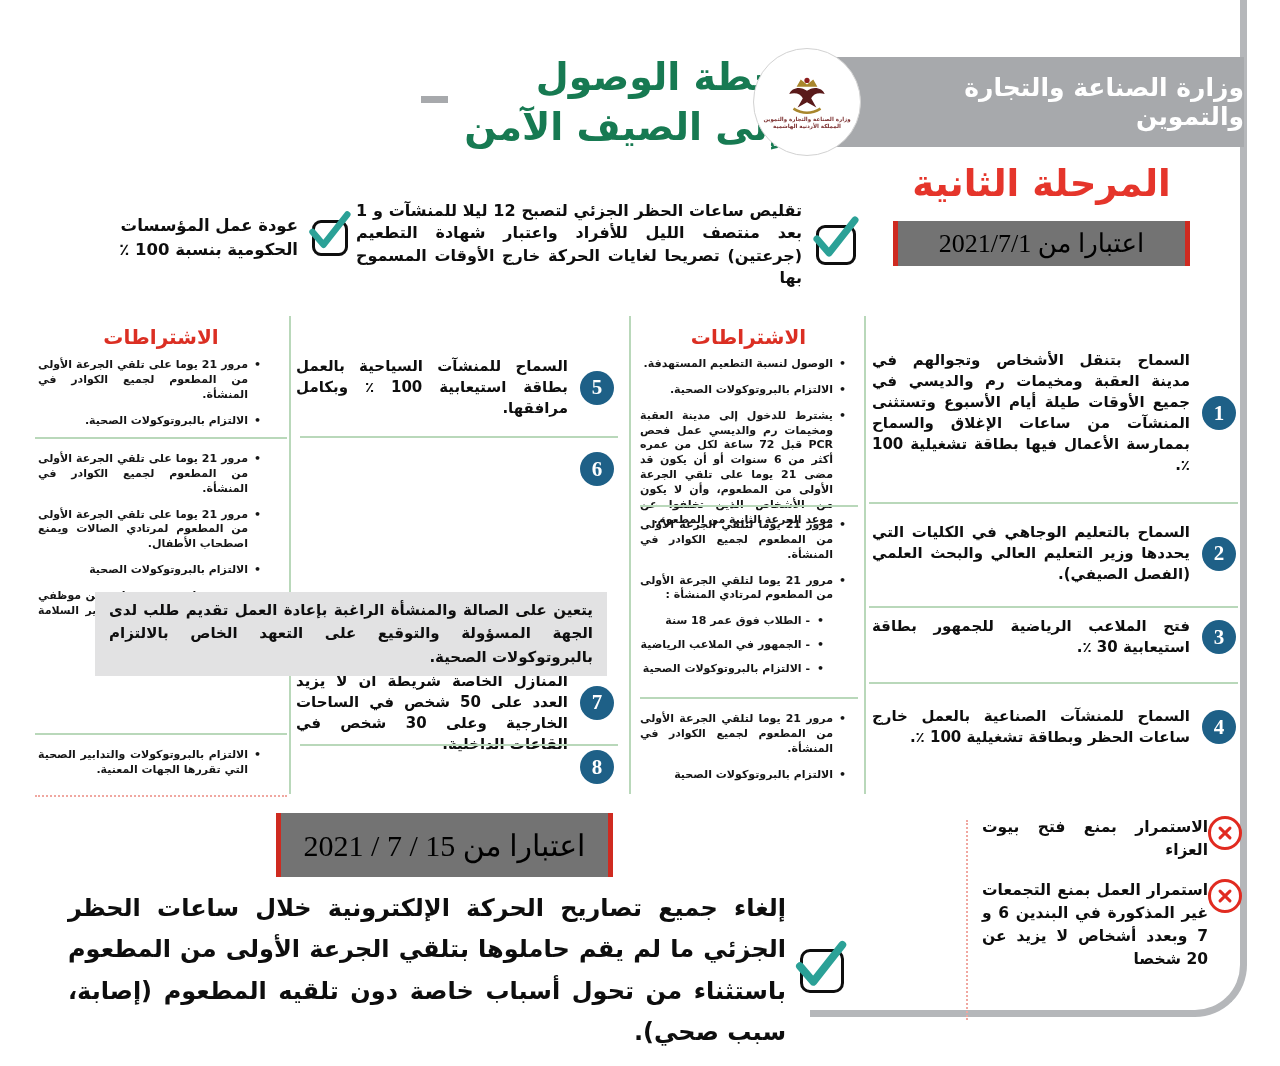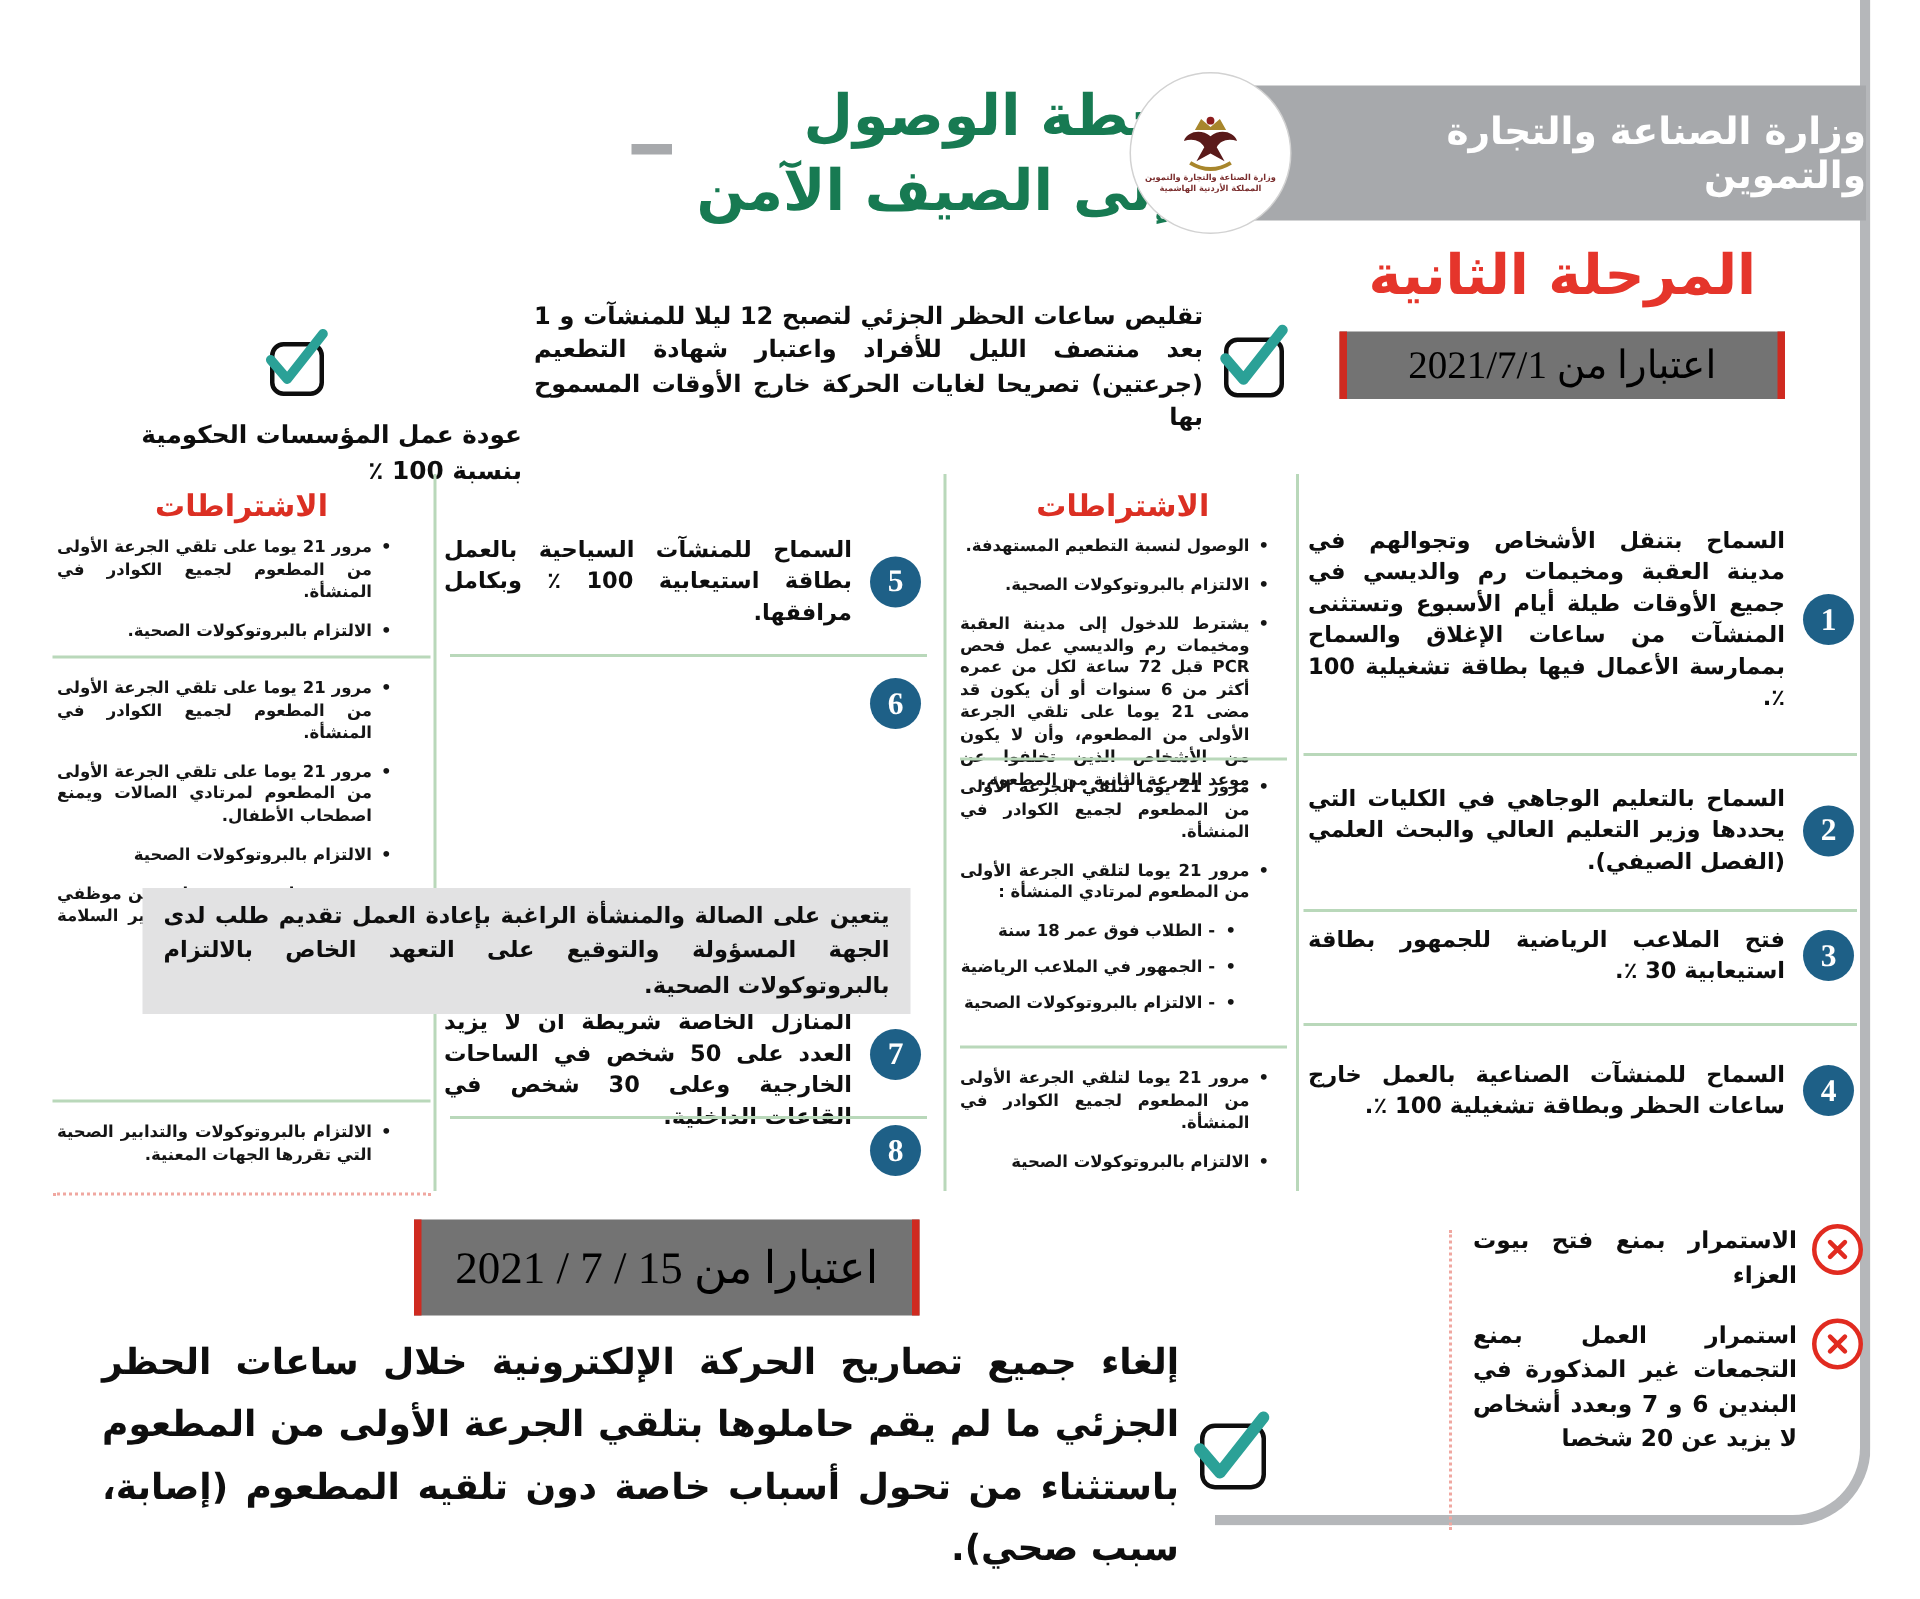--- a/index.html
+++ b/index.html
@@ -51,21 +51,21 @@
   
   .gline-h{position:absolute;height:2px;background:#b9d8ba;}
   .gline-v{position:absolute;width:2px;background:#b9d8ba;}
   .dot-h{position:absolute;border-top:2px dotted #f0a7a0;}
   .dot-v{position:absolute;border-right:2px dotted #f0a7a0;width:0;}
   
   .notebox{position:absolute;left:95px;top:592px;width:512px;background:#e2e2e3;z-index:2;
            font-size:15px;font-weight:bold;line-height:1.55;padding:7px 14px;box-sizing:border-box;
            text-align:justify;text-align-last:right;}
   
-  .ban-item{display:flex;gap:10px;align-items:flex-start;}
+  .ban-item{display:flex;align-items:flex-start;}
   .xcircle{flex:0 0 34px;width:34px;height:34px;border:3px solid #e12b20;border-radius:50%;
            background:#fff;box-sizing:border-box;display:flex;align-items:center;justify-content:center;}
   .ban-item .txt{font-size:15.5px;font-weight:bold;line-height:1.5;text-align:justify;text-align-last:right;flex:1;}
 </style>
 </head>
 <body>
 
 <div class="page">
 
   <div class="frame"></div>
@@ -95,21 +95,21 @@
 
   <div class="checkrow" style="left:356px;top:200px;width:500px;">
     <div class="checkbox">
       <svg width="52" height="48" viewBox="0 0 52 48">
         <path d="M8 25 L20 39 L46 6" fill="none" stroke="#2ba197" stroke-width="7" stroke-linecap="round" stroke-linejoin="round"></path>
       </svg>
     </div>
     <div class="txt" style="font-size:16px;line-height:1.4;">تقليص ساعات الحظر الجزئي لتصبح 12 ليلا للمنشآت و 1 بعد منتصف الليل للأفراد واعتبار شهادة التطعيم (جرعتين) تصريحا لغايات الحركة خارج الأوقات المسموح بها</div>
   </div>
 
-  <div class="checkrow" style="left:48px;top:228px;width:300px;flex-direction:column;">
+  <div class="checkrow" style="left:48px;top:214px;width:300px;">
     <div class="checkbox" style="width:36px;height:36px;flex-basis:36px;">
       <svg width="48" height="44" viewBox="0 0 52 48">
         <path d="M8 25 L20 39 L46 6" fill="none" stroke="#2ba197" stroke-width="7" stroke-linecap="round" stroke-linejoin="round"></path>
       </svg>
     </div>
     <div class="txt" style="font-size:16.5px;line-height:1.45;text-align:right;text-align-last:right;">عودة عمل المؤسسات الحكومية بنسبة 100 ٪</div>
   </div>
 
   <div class="gline-v" style="left:289px;top:316px;height:478px;"></div>
   <div class="gline-v" style="left:629px;top:316px;height:478px;"></div>

